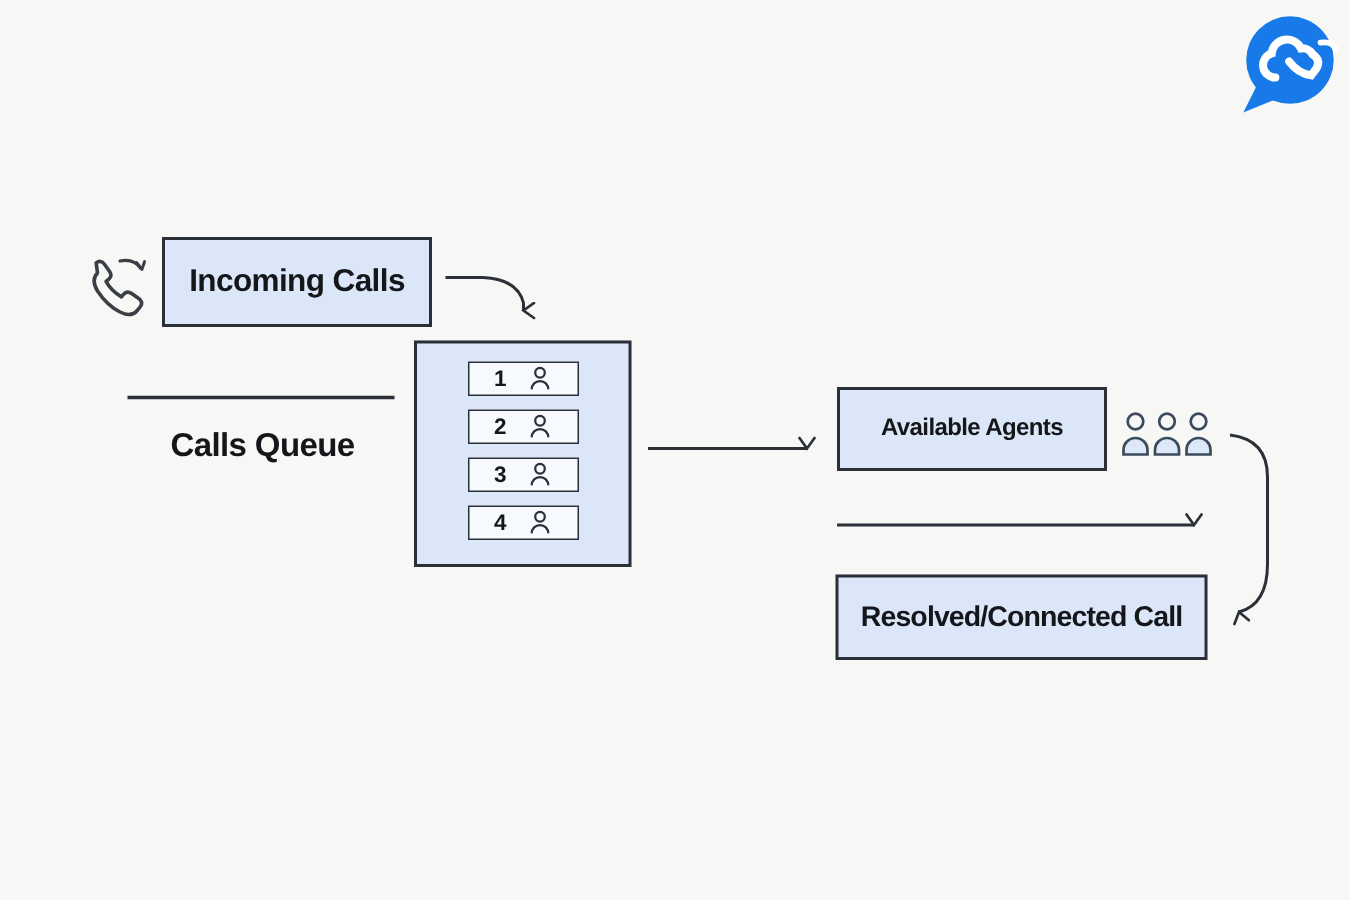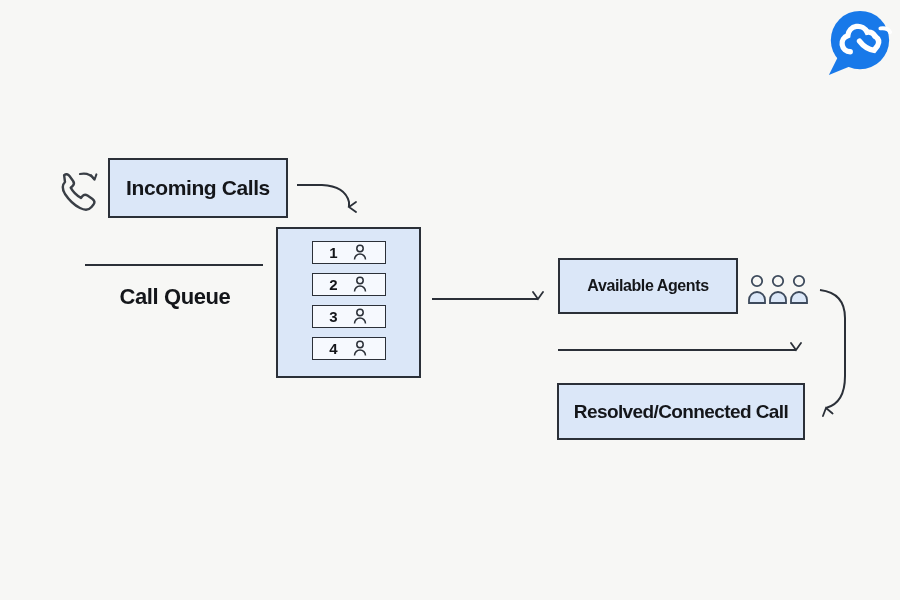--- a/index.html
+++ b/index.html
@@ -74,21 +74,21 @@
   <svg class="icon-abs" style="left:52px;top:164px" width="50" height="52" viewBox="0 0 50 52">
     <path d="M13 18 c-3 3 -3 7 0 12 c4 6 9 11 15 14 c5 2.5 9 2 11.5 -1 l2 -2.5 c1.5 -2 1 -4 -1 -5.5 l-5 -3.5 c-2 -1.3 -3.8 -1 -5.2 0.8 l-1.3 1.6 c-4.5 -2.6 -8 -6 -10.3 -10.3 l1.7 -1.4 c1.8 -1.5 2 -3.3 0.7 -5.2 l-3.6 -5 c-1.5 -2 -3.5 -2.3 -5.4 -0.8 z" fill="none" stroke="#3a3f46" stroke-width="2.4" stroke-linejoin="round"></path>
     <path d="M28 10 q9 -2 14 5" fill="none" stroke="#3a3f46" stroke-width="2.2" stroke-linecap="round"></path>
     <path d="M39 11 l3.6 4.6 l1.8 -5.2" fill="none" stroke="#3a3f46" stroke-width="2" stroke-linecap="round" stroke-linejoin="round"></path>
   </svg>
 
   <div class="box" id="incoming-box">
     <span>Incoming Calls</span>
   </div>
 
-  <div id="queue-label">Call Queue</div>
+  <div id="queue-label">Calls Queue</div>
 
   <div class="box" id="queue-box">
     <div class="queue-slot">
       <span class="num">1</span>
       <svg width="16" height="17" viewBox="0 0 16 17">
         <circle cx="8" cy="4.5" r="3.2" fill="none" stroke="#2b3038" stroke-width="1.5"></circle>
         <path d="M2.5 15.5 a5.5 5.5 0 0 1 11 0" fill="none" stroke="#2b3038" stroke-width="1.5"></path>
       </svg>
     </div>
     <div class="queue-slot">

